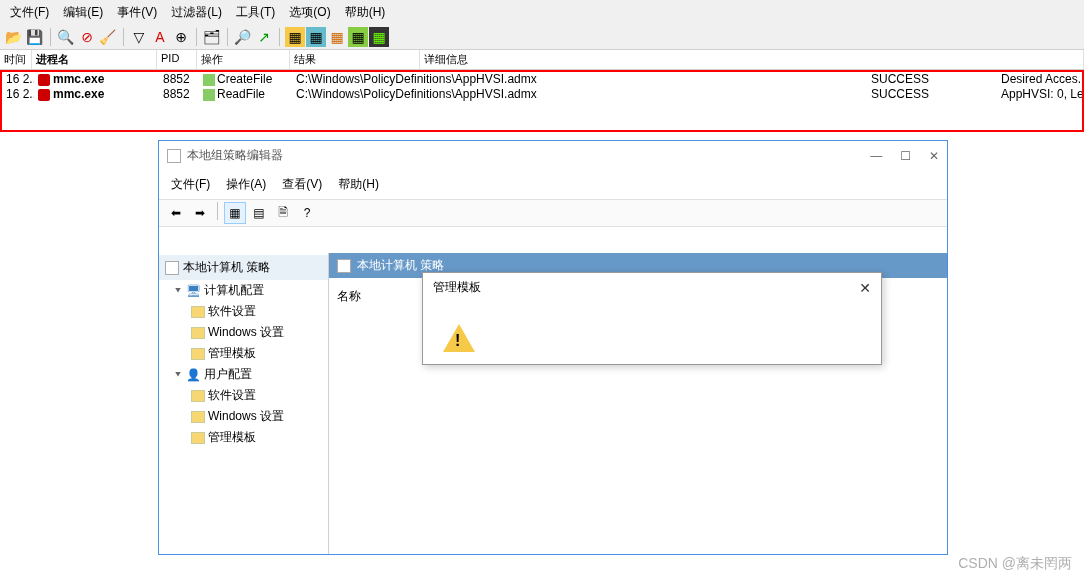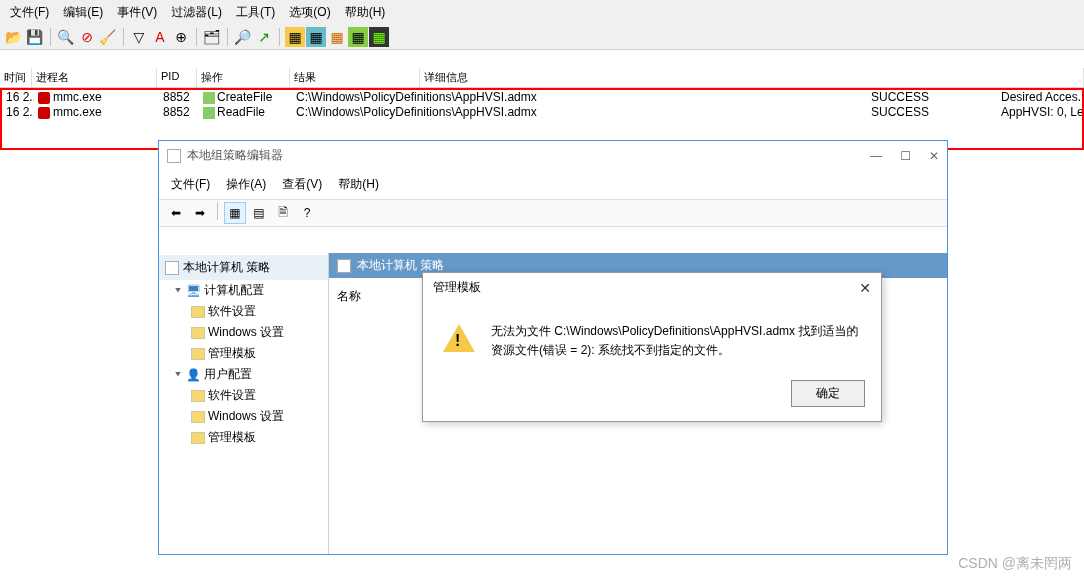--- a/index.html
+++ b/index.html
@@ -8,23 +8,23 @@
     
     .main-menu { display: flex; padding: 2px 4px; background: #f0f0f0; gap: 2px; }
     .main-menu span { padding: 2px 6px; cursor: default; }
     
     
     .toolbar { display: flex; padding: 2px 4px; background: #f0f0f0; border-bottom: 1px solid #d0d0d0; align-items: center; gap: 1px; }
     .tb-btn { width: 20px; height: 20px; display: flex; align-items: center; justify-content: center; font-size: 14px; cursor: pointer; }
     .tb-sep { width: 1px; height: 18px; background: #c0c0c0; margin: 0 4px; }
     
     
-    .table-header { display: flex; background: #fff; border-bottom: 1px solid #d0d0d0; font-size: 11px; margin-top: 18px; }
+    .table-header { display: flex; background: #fff; border-bottom: 1px solid #d0d0d0; font-size: 11px; }
     .th { padding: 2px 4px; border-right: 1px solid #e0e0e0; white-space: nowrap; overflow: hidden; }
-    .col-time { width: 32px; } .col-proc { width: 125px; } .col-pid { width: 40px; }
+    .col-time { width: 32px; } .col-proc { width: 125px; font-weight: bold; } .col-pid { width: 40px; }
     .col-op { width: 93px; } .col-path { width: 575px; } .col-result { width: 130px; } .col-detail { flex: 1; }
     
     
     .redbox { border: 2px solid red; padding-bottom: 28px; }
     .row { display: flex; font-family: "SimSun", monospace; font-size: 12px; line-height: 15px; }
     .cell { padding: 0 4px; white-space: nowrap; overflow: hidden; }
     .proc-icon { display:inline-block; width:12px; height:12px; background:#c00; border-radius:2px; vertical-align:middle; margin-right:3px; }
     .op-icon { display:inline-block; width:12px; height:12px; background:#8c6; vertical-align:middle; margin-right:2px; }
     
     
@@ -218,20 +218,16 @@
 
 <div class="dialog">
   <div class="dlg-title">
     <span>管理模板</span>
     <span class="dlg-close">✕</span>
   </div>
   <div class="dlg-body">
     <div class="warn-icon">
         <div class="warn-tri"></div>
       </div>
-    <div class="dlg-msg">无法为文件 C:\Windows\PolicyDefinitions\AppHVSI.admx 找到适当的资源文件(错误 = 2): 系统找不到指定的文件。</div>
-  </div>
-  <div class="dlg-btns">
-    <button class="dlg-ok">确定</button>
   </div>
 </div>
 
 <div class="watermark">CSDN @离未罔两</div>
 
 </body></html>

